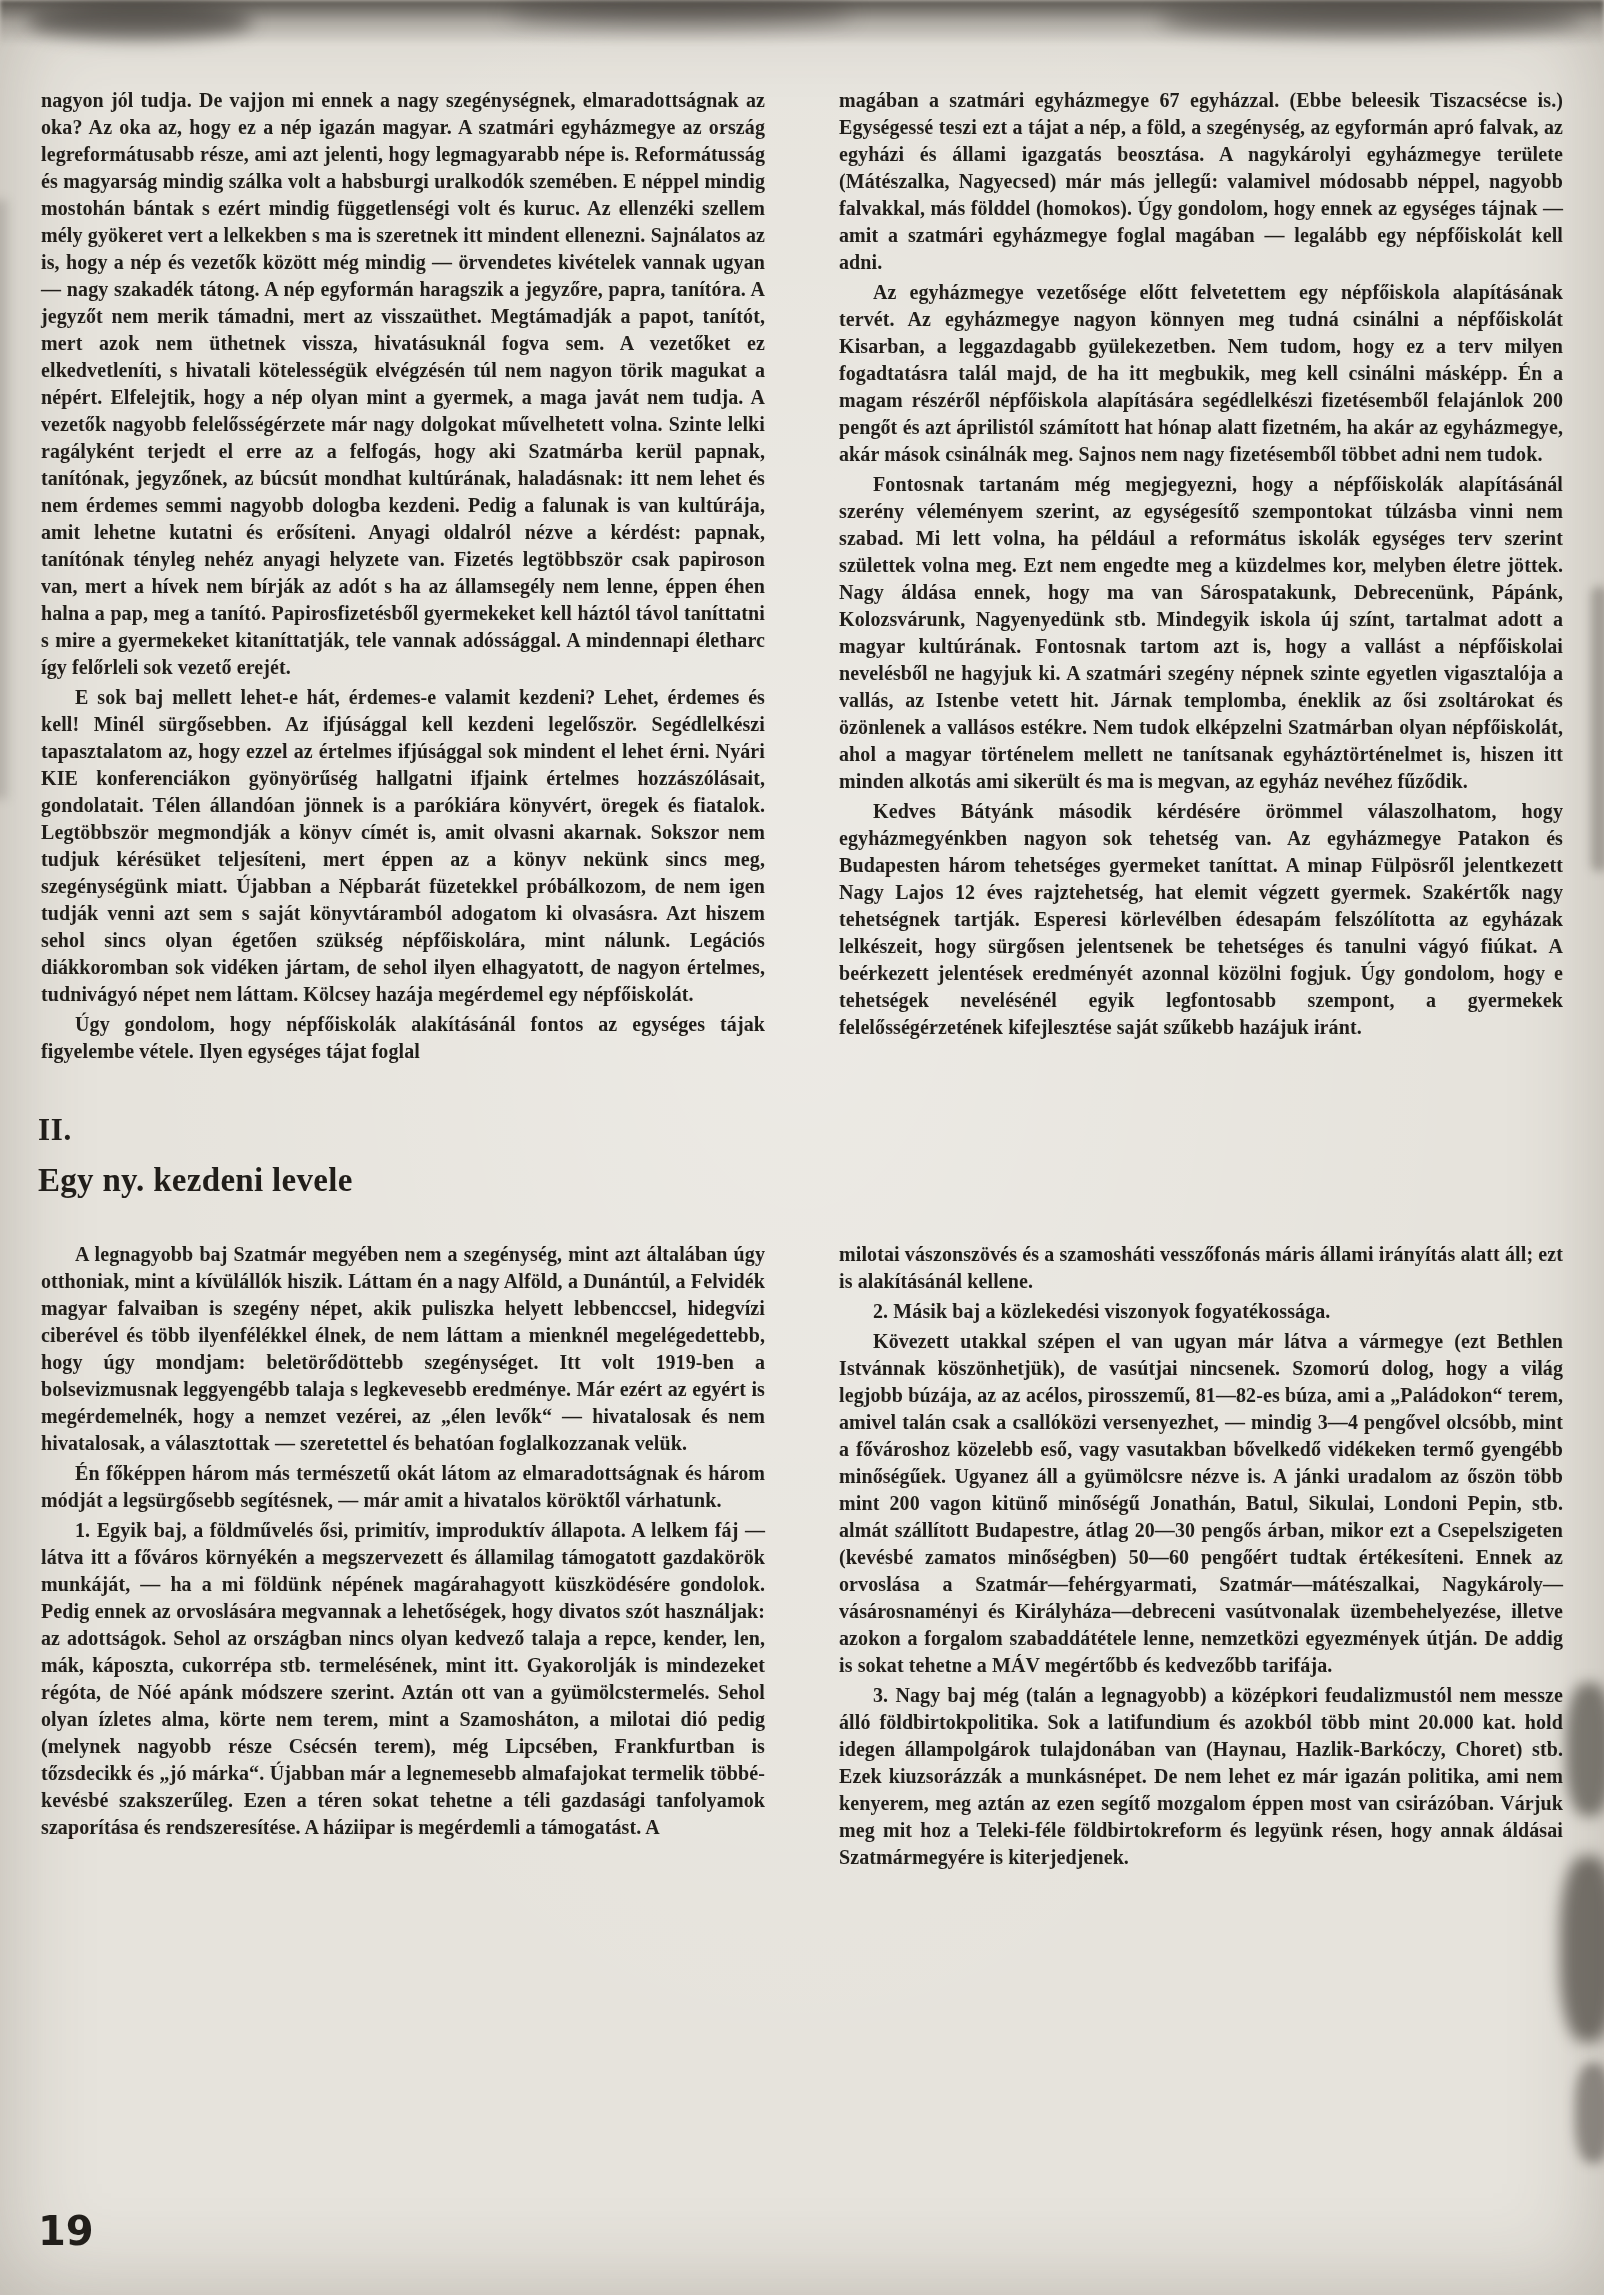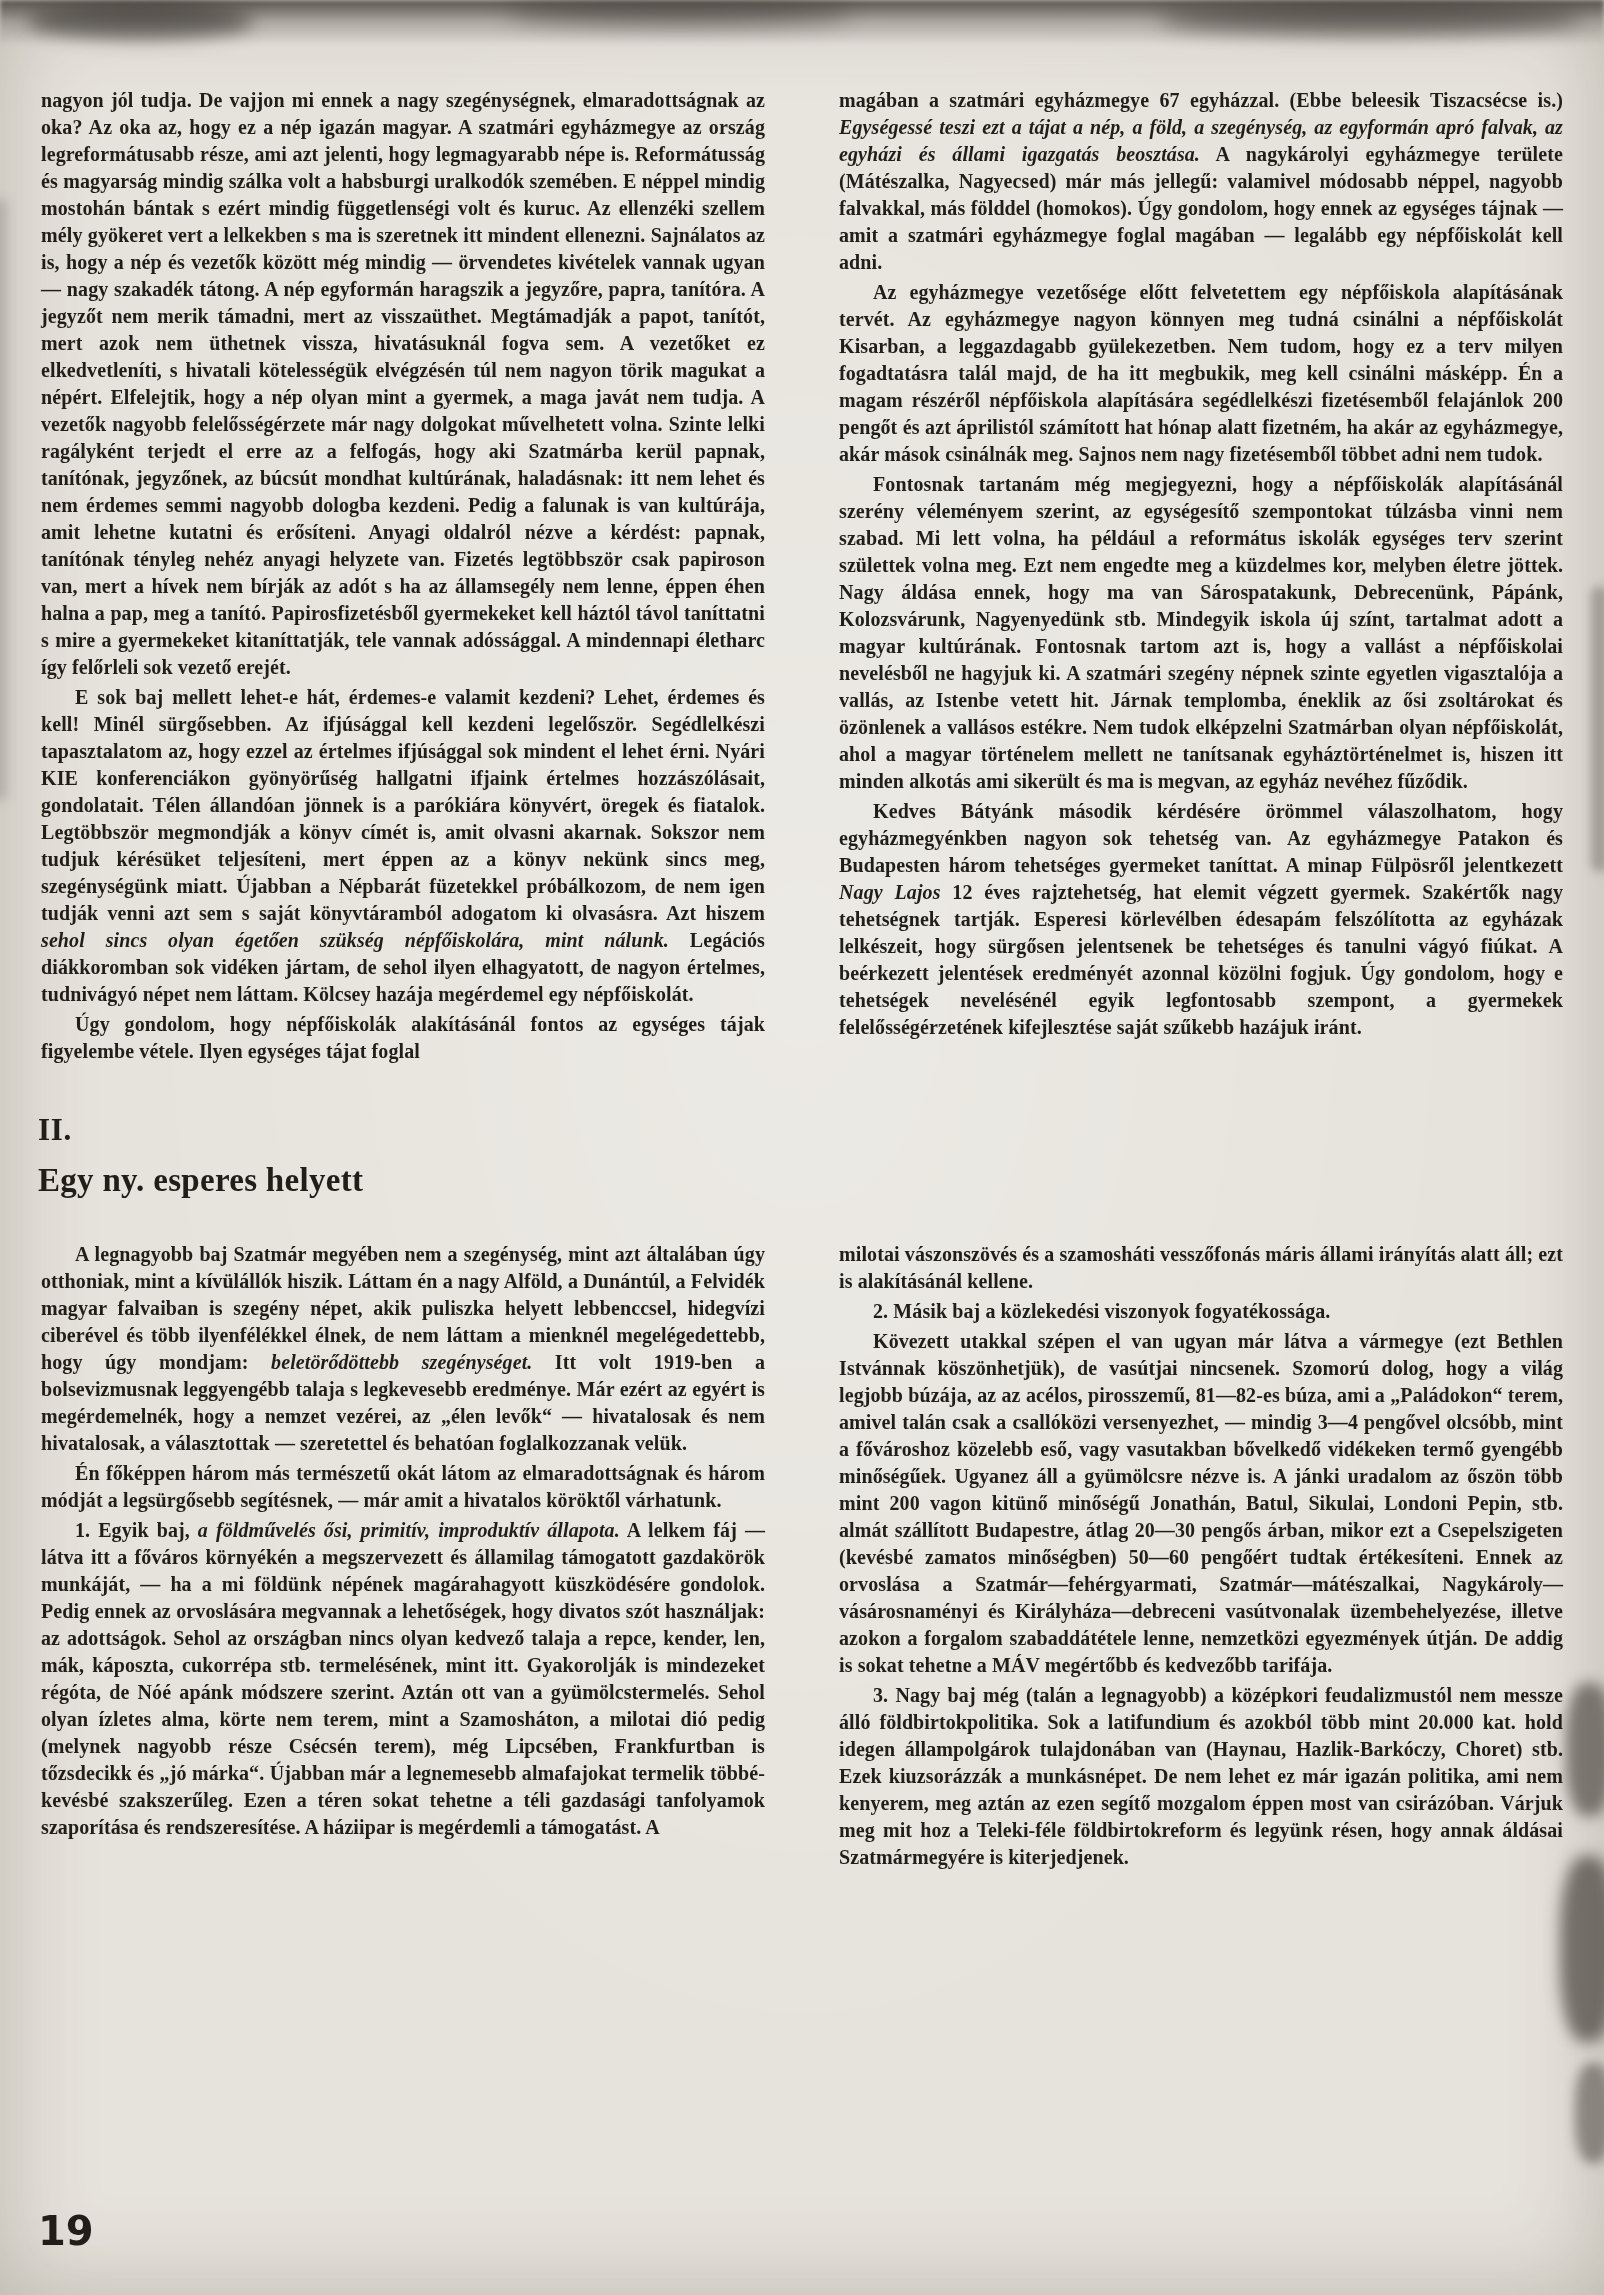--- a/index.html
+++ b/index.html
@@ -38,21 +38,21 @@
   .two-col{
     display:grid;grid-template-columns:1fr 1fr;column-gap:68px;
     align-items:start;
   }
   .col{
     font-size:20px;line-height:27px;font-weight:700;
     text-align:justify;letter-spacing:0.1px;
   }
   .col p.para{margin:3px;}
   .col p.para.indent{text-indent:1.7em;}
-  .it{font-style:italic;}
+  .it{}
 
   .section-heading{
     text-align:left;
     margin-top:44px;margin-bottom:39px;
   }
   .section-heading .numeral{
     font-size:31px;font-weight:700;line-height:1.15;
     letter-spacing:0.7px;
   }
   .section-heading .title{
@@ -92,21 +92,21 @@
       <div class="col">
           <p class="para"><span>magában a szatmári egyházmegye 67 egyházzal. (Ebbe beleesik Tiszacsécse is.) </span><span class="it">Egységessé teszi ezt a tájat a nép, a föld, a szegénység, az egyformán apró falvak, az egyházi és állami igazgatás beosztása.</span><span> A nagykárolyi egyházmegye területe (Mátészalka, Nagyecsed) már más jellegű: valamivel módosabb néppel, nagyobb falvakkal, más földdel (homokos). Úgy gondolom, hogy ennek az egységes tájnak — amit a szatmári egyházmegye foglal magában — legalább egy népfőiskolát kell adni.</span></p>
           <p class="para indent"><span>Az egyházmegye vezetősége előtt felvetettem egy népfőiskola alapításának tervét. Az egyházmegye nagyon könnyen meg tudná csinálni a népfőiskolát Kisarban, a leggazdagabb gyülekezetben. Nem tudom, hogy ez a terv milyen fogadtatásra talál majd, de ha itt megbukik, meg kell csinálni másképp. Én a magam részéről népfőiskola alapítására segédlelkészi fizetésemből felajánlok 200 pengőt és azt áprilistól számított hat hónap alatt fizetném, ha akár az egyházmegye, akár mások csinálnák meg. Sajnos nem nagy fizetésemből többet adni nem tudok.</span></p>
           <p class="para indent"><span>Fontosnak tartanám még megjegyezni, hogy a népfőiskolák alapításánál szerény véleményem szerint, az egységesítő szempontokat túlzásba vinni nem szabad. Mi lett volna, ha például a református iskolák egységes terv szerint születtek volna meg. Ezt nem engedte meg a küzdelmes kor, melyben életre jöttek. Nagy áldása ennek, hogy ma van Sárospatakunk, Debrecenünk, Pápánk, Kolozsvárunk, Nagyenyedünk stb. Mindegyik iskola új színt, tartalmat adott a magyar kultúrának. Fontosnak tartom azt is, hogy a vallást a népfőiskolai nevelésből ne hagyjuk ki. A szatmári szegény népnek szinte egyetlen vigasztalója a vallás, az Istenbe vetett hit. Járnak templomba, éneklik az ősi zsoltárokat és özönlenek a vallásos estékre. Nem tudok elképzelni Szatmárban olyan népfőiskolát, ahol a magyar történelem mellett ne tanítsanak egyháztörténelmet is, hiszen itt minden alkotás ami sikerült és ma is megvan, az egyház nevéhez fűződik.</span></p>
           <p class="para indent"><span>Kedves Bátyánk második kérdésére örömmel válaszolhatom, hogy egyházmegyénkben nagyon sok tehetség van. Az egyházmegye Patakon és Budapesten három tehetséges gyermeket taníttat. A minap Fülpösről jelentkezett </span><span class="it">Nagy Lajos</span><span> 12 éves rajztehetség, hat elemit végzett gyermek. Szakértők nagy tehetségnek tartják. Esperesi körlevélben édesapám felszólította az egyházak lelkészeit, hogy sürgősen jelentsenek be tehetséges és tanulni vágyó fiúkat. A beérkezett jelentések eredményét azonnal közölni fogjuk. Úgy gondolom, hogy e tehetségek nevelésénél egyik legfontosabb szempont, a gyermekek felelősségérzetének kifejlesztése saját szűkebb hazájuk iránt.</span></p>
         </div>
     </section>
 
     <header class="section-heading">
       <div class="numeral">II.</div>
-      <h1 class="title">Egy ny. esperes helyett</h1>
+      <h1 class="title">Egy ny. kezdeni levele</h1>
     </header>
 
     <section class="two-col">
       <div class="col">
           <p class="para indent"><span>A legnagyobb baj Szatmár megyében nem a szegénység, mint azt általában úgy otthoniak, mint a kívülállók hiszik. Láttam én a nagy Alföld, a Dunántúl, a Felvidék magyar falvaiban is szegény népet, akik puliszka helyett lebbenccsel, hidegvízi ciberével és több ilyenfélékkel élnek, de nem láttam a mienknél megelégedettebb, hogy úgy mondjam: </span><span class="it">beletörődöttebb szegénységet.</span><span> Itt volt 1919-ben a bolsevizmusnak leggyengébb talaja s legkevesebb eredménye. Már ezért az egyért is megérdemelnék, hogy a nemzet vezérei, az „élen levők“ — hivatalosak és nem hivatalosak, a választottak — szeretettel és behatóan foglalkozzanak velük.</span></p>
           <p class="para indent"><span>Én főképpen három más természetű okát látom az elmaradottságnak és három módját a legsürgősebb segítésnek, — már amit a hivatalos köröktől várhatunk.</span></p>
           <p class="para indent"><span>1. Egyik baj, </span><span class="it">a földművelés ősi, primitív, improduktív állapota.</span><span> A lelkem fáj — látva itt a főváros környékén a megszervezett és államilag támogatott gazdakörök munkáját, — ha a mi földünk népének magárahagyott küszködésére gondolok. Pedig ennek az orvoslására megvannak a lehetőségek, hogy divatos szót használjak: az adottságok. Sehol az országban nincs olyan kedvező talaja a repce, kender, len, mák, káposzta, cukorrépa stb. termelésének, mint itt. Gyakorolják is mindezeket régóta, de Nóé apánk módszere szerint. Aztán ott van a gyümölcstermelés. Sehol olyan ízletes alma, körte nem terem, mint a Szamosháton, a milotai dió pedig (melynek nagyobb része Csécsén terem), még Lipcsében, Frankfurtban is tőzsdecikk és „jó márka“. Újabban már a legnemesebb almafajokat termelik többé-kevésbé szakszerűleg. Ezen a téren sokat tehetne a téli gazdasági tanfolyamok szaporítása és rendszeresítése. A háziipar is megérdemli a támogatást. A</span></p>
         </div>
       <div class="col">
           <p class="para"><span>milotai vászonszövés és a szamosháti vesszőfonás máris állami irányítás alatt áll; ezt is alakításánál kellene.</span></p>

